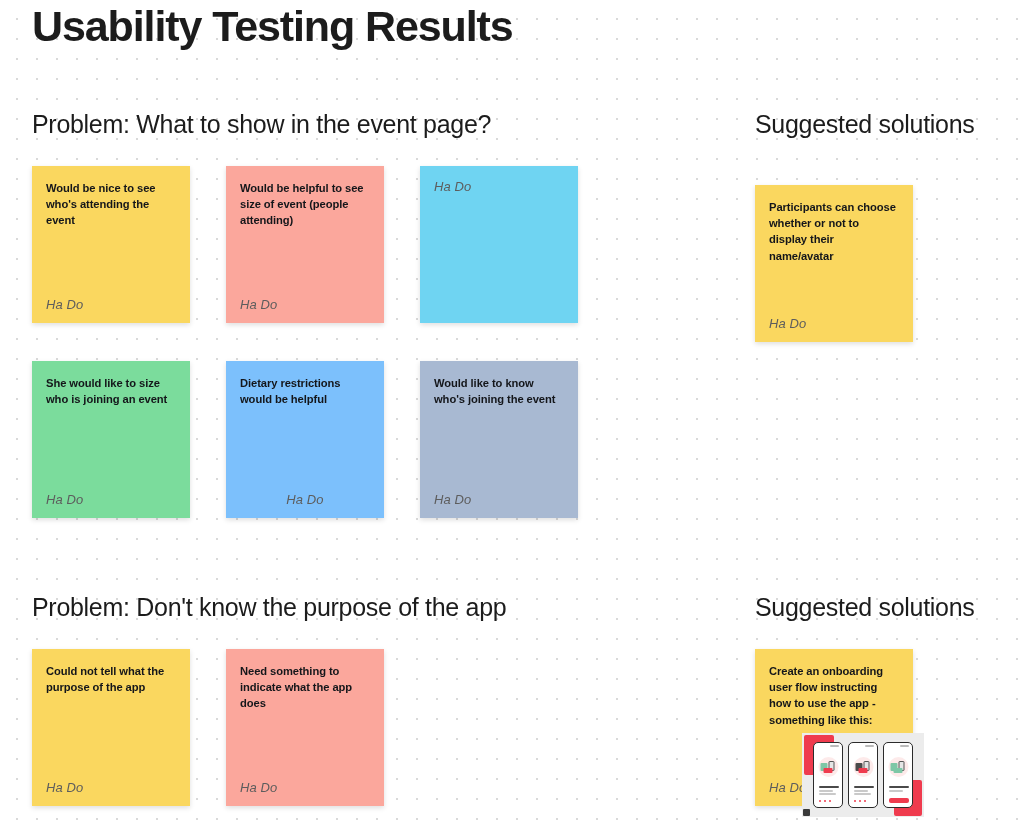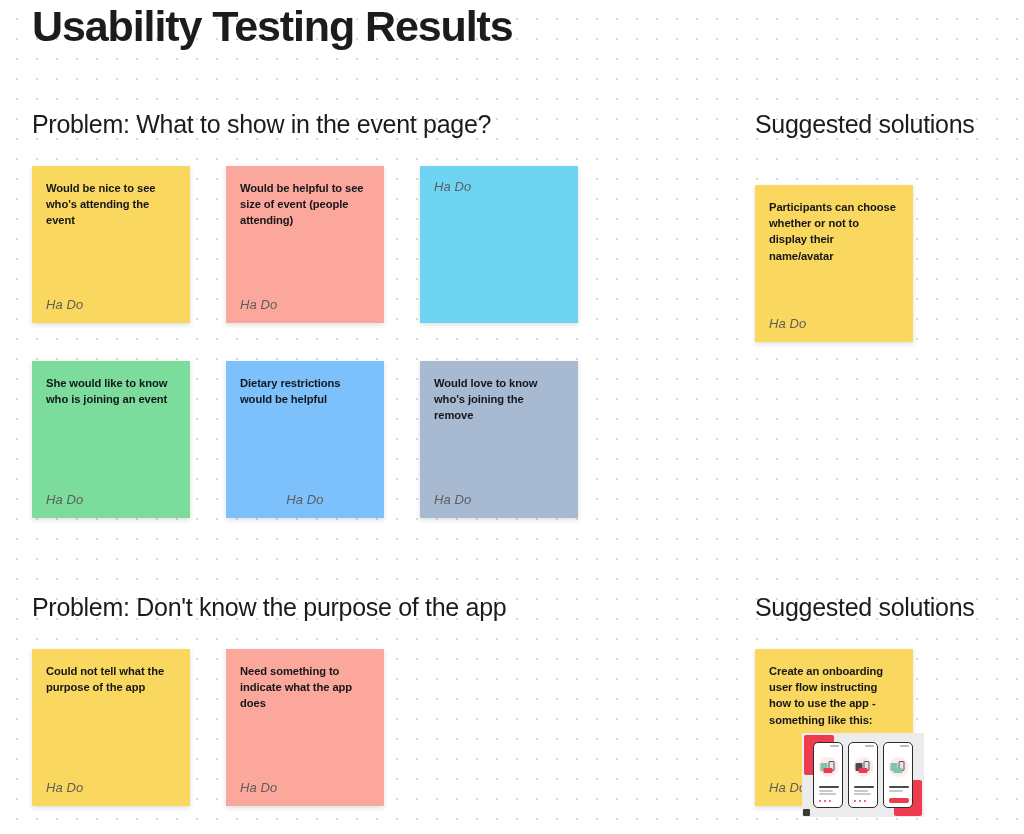--- a/index.html
+++ b/index.html
@@ -188,31 +188,31 @@
   <div class="note" style="left:420px; top:166px; background:#6FD4F2;">
     <div class="note-author">Ha Do</div>
   </div>
 
   <div class="note tall-solution" style="left:755px; top:166px; background:#FAD75F;margin-top:19px;">
     <div class="note-text">Participants can choose whether or not to display their name/avatar</div>
     <div class="note-author">Ha Do</div>
   </div>
 
   <div class="note" style="left:32px; top:361px; background:#7BDC9C;">
-    <div class="note-text">She would like to know who is joining an event</div>
+    <div class="note-text">She would like to size who is joining an event</div>
     <div class="note-author">Ha Do</div>
   </div>
 
   <div class="note" style="left:226px; top:361px; background:#7CC0FC;align-items:center;">
     <div class="note-text">Dietary restrictions would be helpful</div>
     <div class="note-author">Ha Do</div>
   </div>
 
   <div class="note" style="left:420px; top:361px; background:#A8B9D2;">
-    <div class="note-text">Would love to know who's joining the remove</div>
+    <div class="note-text">Would like to know who's joining the event</div>
     <div class="note-author">Ha Do</div>
   </div>
 
   <div class="section-heading heading-problem2">Problem: Don't know the purpose of the app</div>
   <div class="section-heading heading-solutions2">Suggested solutions</div>
 
   <div class="note" style="left:32px; top:649px; background:#FAD75F;">
     <div class="note-text">Could not tell what the purpose of the app</div>
     <div class="note-author">Ha Do</div>
   </div>

